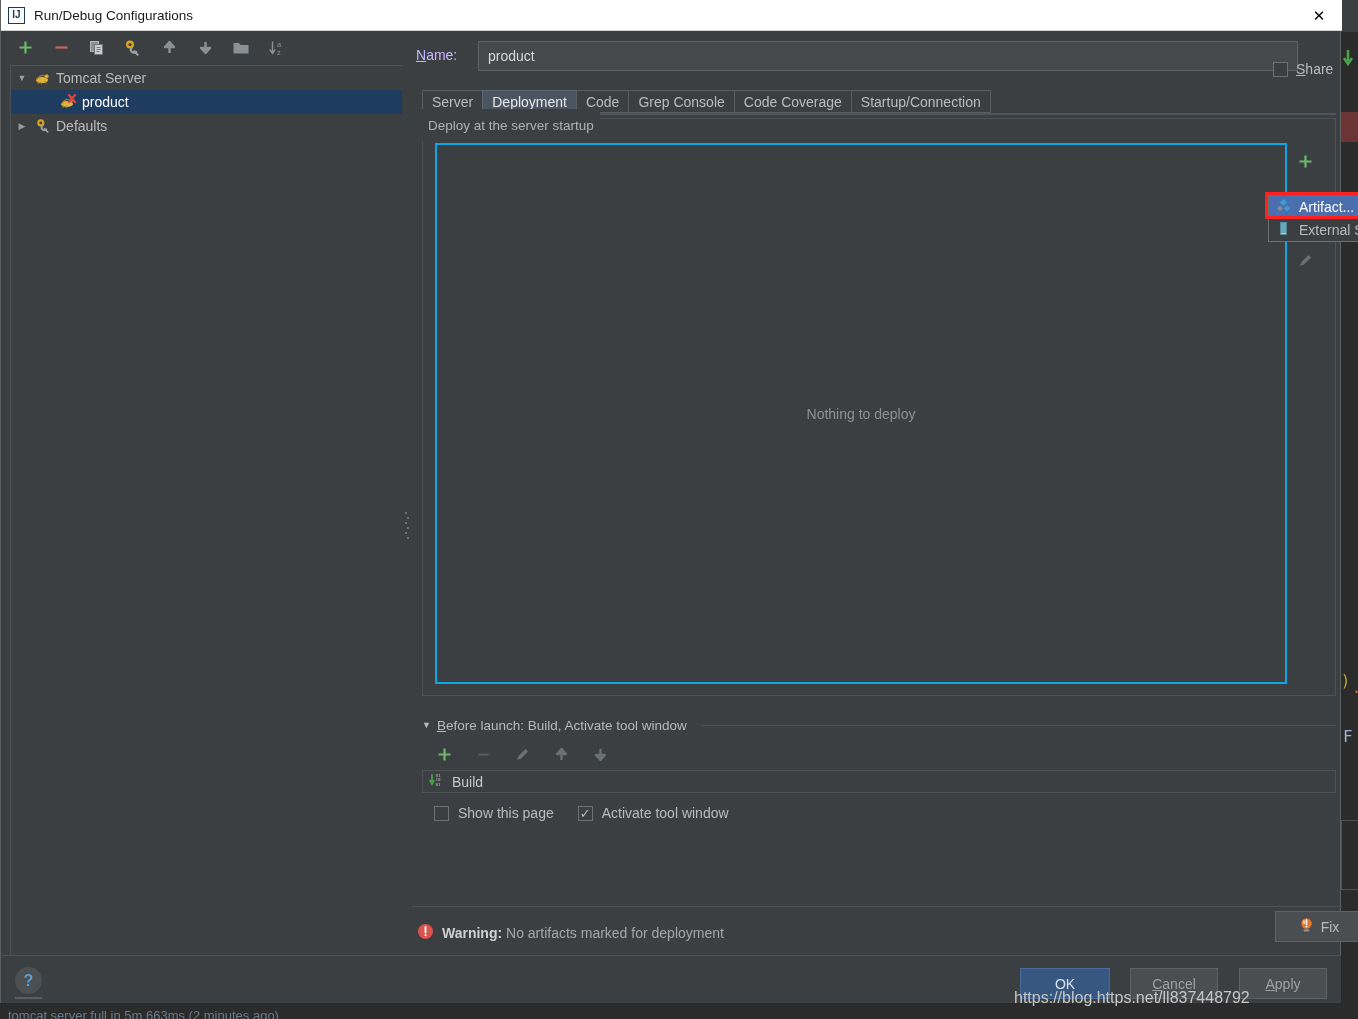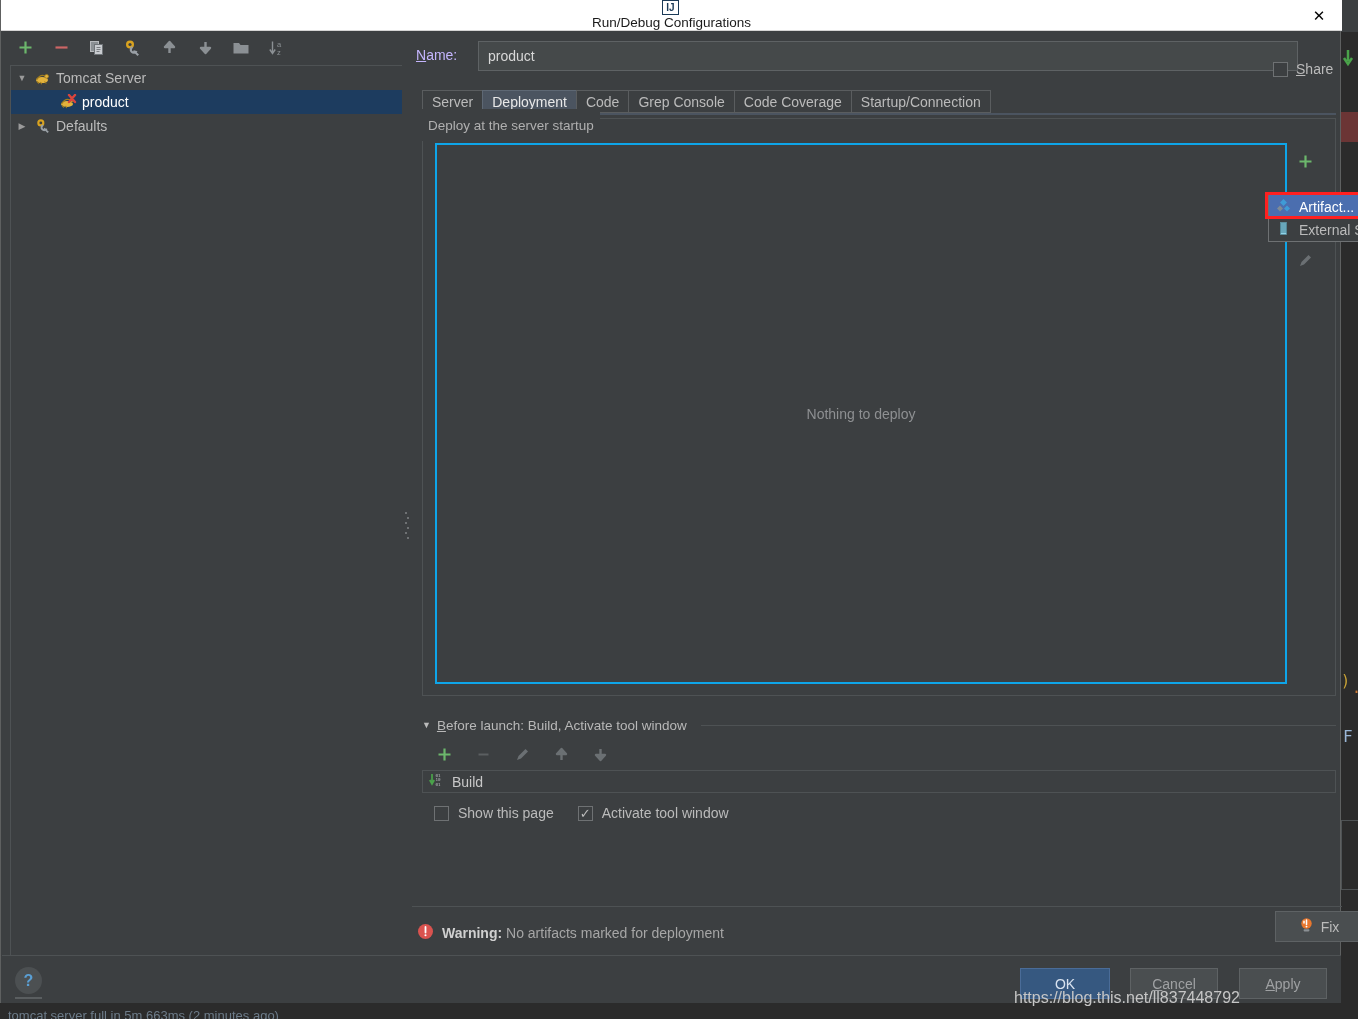--- a/index.html
+++ b/index.html
@@ -35,21 +35,20 @@
     border: 1px solid #5e6060;
     border-top: none;
   }
 
   
   #titlebar {
     position: absolute; left: 0; top: 0; width: 1341px; height: 31px;
     background: #ffffff;
     display: flex; align-items: center;
     border-bottom: 1px solid #d4d4d4;
-    flex-direction: column;
   }
   #app-logo {
     width: 17px; height: 17px; margin-left: 7px; margin-right: 9px;
     background: #ffffff; border: 1.5px solid #1b3a57;
     display: flex; align-items: center; justify-content: center;
     font-size: 10px; font-weight: bold; color: #1b3a57;
     font-family: "Liberation Sans", sans-serif; line-height: 1;
   }
   #titlebar-text { font-size: 13.5px; color: #1a1a1a; }
   #titlebar-close {
@@ -553,14 +552,14 @@
         <rect x="4.5" y="1.5" width="6" height="12" fill="#8fd3e8" stroke="#5a8fa0" stroke-width="0.8"></rect>
         <path d="M4.5 3 H10.5 M4.5 5 H10.5 M4.5 7 H10.5 M4.5 9 H10.5 M4.5 11 H10.5" stroke="#2f6577" stroke-width="0.8"></path>
       </svg>
     </span>
     <span>External Source...</span>
   </div>
 </div>
 <div id="popup-highlight-ring"></div>
 
 <div id="bottom-strip"></div>
-<div id="watermark">https://blog.this.net/ll837448792</div>
+<div id="watermark">https://blog.https.net/ll837448792</div>
 <div id="bottom-text">tomcat server full in 5m 663ms (2 minutes ago)</div>
 
 </body></html>

